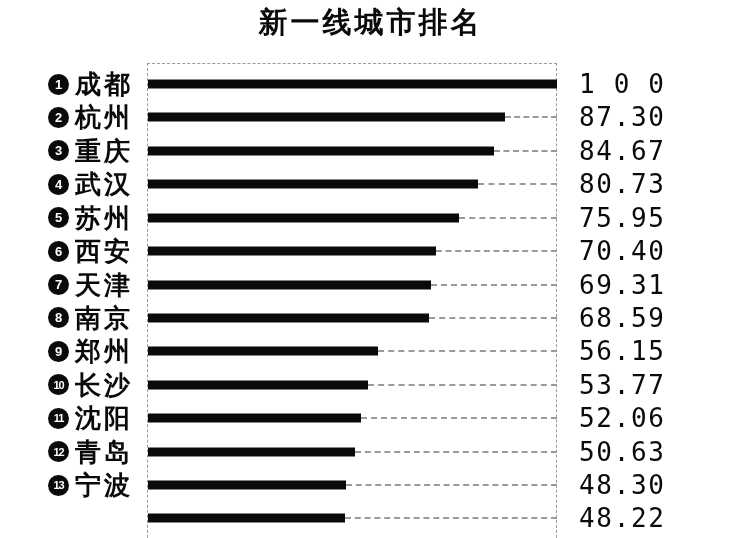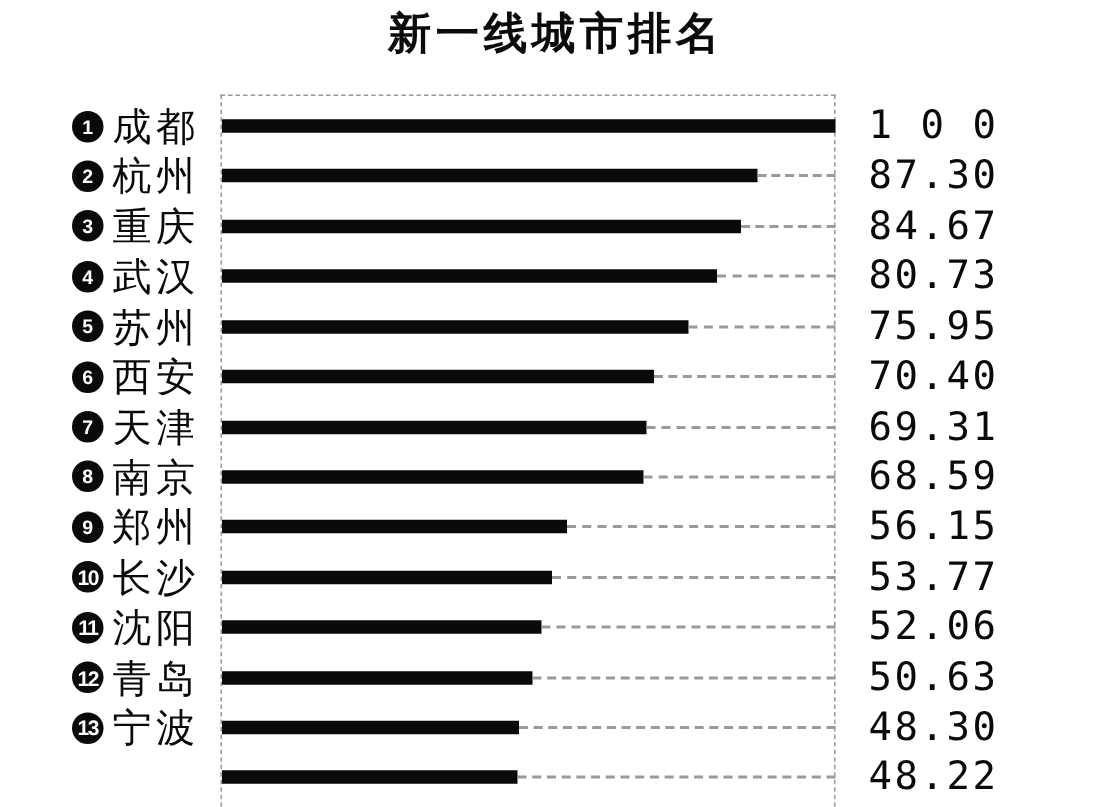--- a/index.html
+++ b/index.html
@@ -62,24 +62,24 @@
     background: #0a0a0a;
     color: #ffffff;
     display: inline-flex;
     align-items: center;
     justify-content: center;
     font-size: 13px;
     font-weight: 700;
     margin-right: 6px;
     flex: 0 0 21px;
   }
-  .rank.two { font-size: 14px; letter-spacing: -1px; }
+  .rank.two { font-size: 11px; letter-spacing: -1px; }
   .city {
     font-size: 26px;
-    font-weight: 400;
+    font-weight: 700;
     letter-spacing: 3px;
     color: #0a0a0a;
     line-height: 1;
   }
   .bar {
     position: absolute;
     left: 148px;
     top: 50%;
     transform: translateY(-50%);
     height: 9px;

